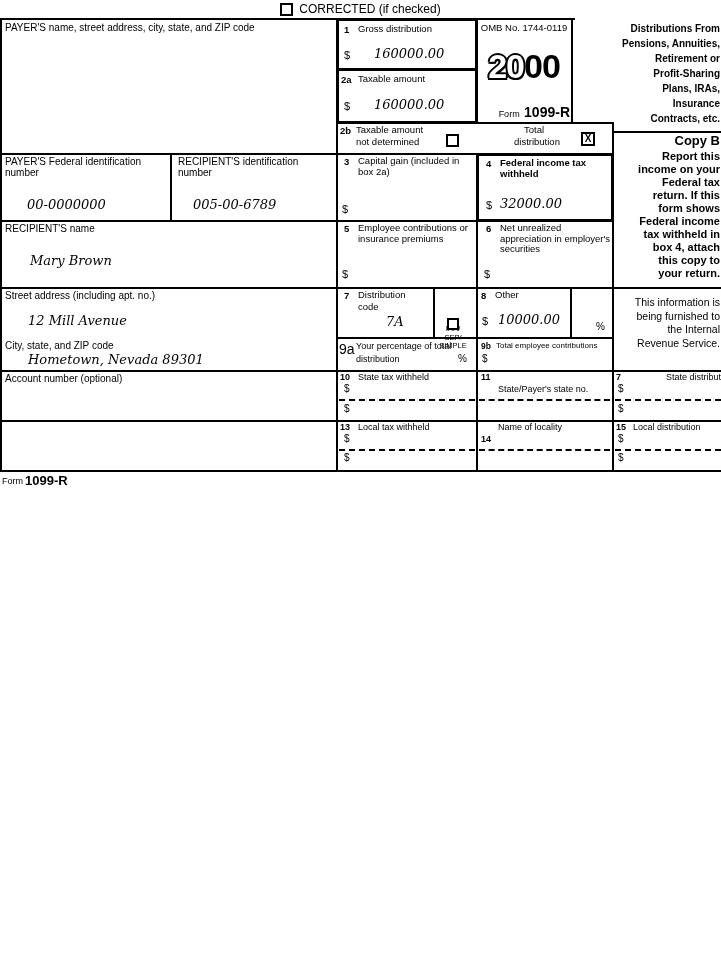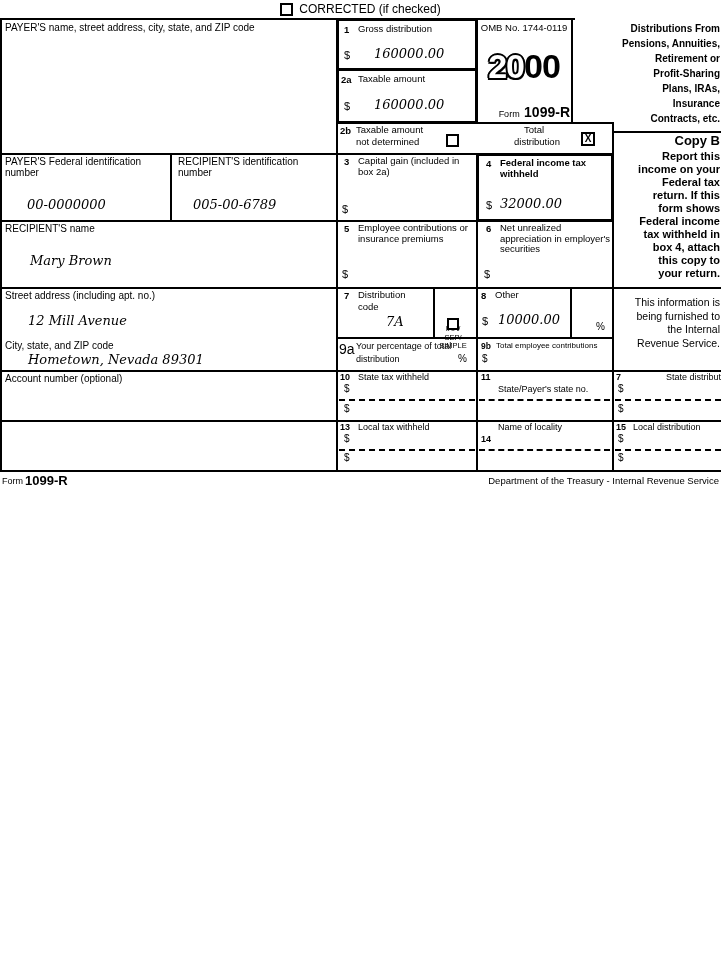--- a/index.html
+++ b/index.html
@@ -209,15 +209,14 @@
   </div>
   <div class="abs furn rt" style="left:610px;top:296px;width:110px">
     <span class="ln">This information is</span>
     <span class="ln">being furnished to</span>
     <span class="ln">the Internal</span>
     <span class="ln">Revenue Service.</span>
   </div>
 
   <span class="abs" style="left:2px;top:476px;font-size:9px">Form</span>
   <span class="abs b" style="left:25px;top:473px;font-size:13px">1099-R</span>
-  <div class="abs rt" style="left:420px;top:475px;width:299px;font-size:9.5px">Department of the Treasury - Internal Revenue Service</div>
 
 </div>
 
 </body></html>

